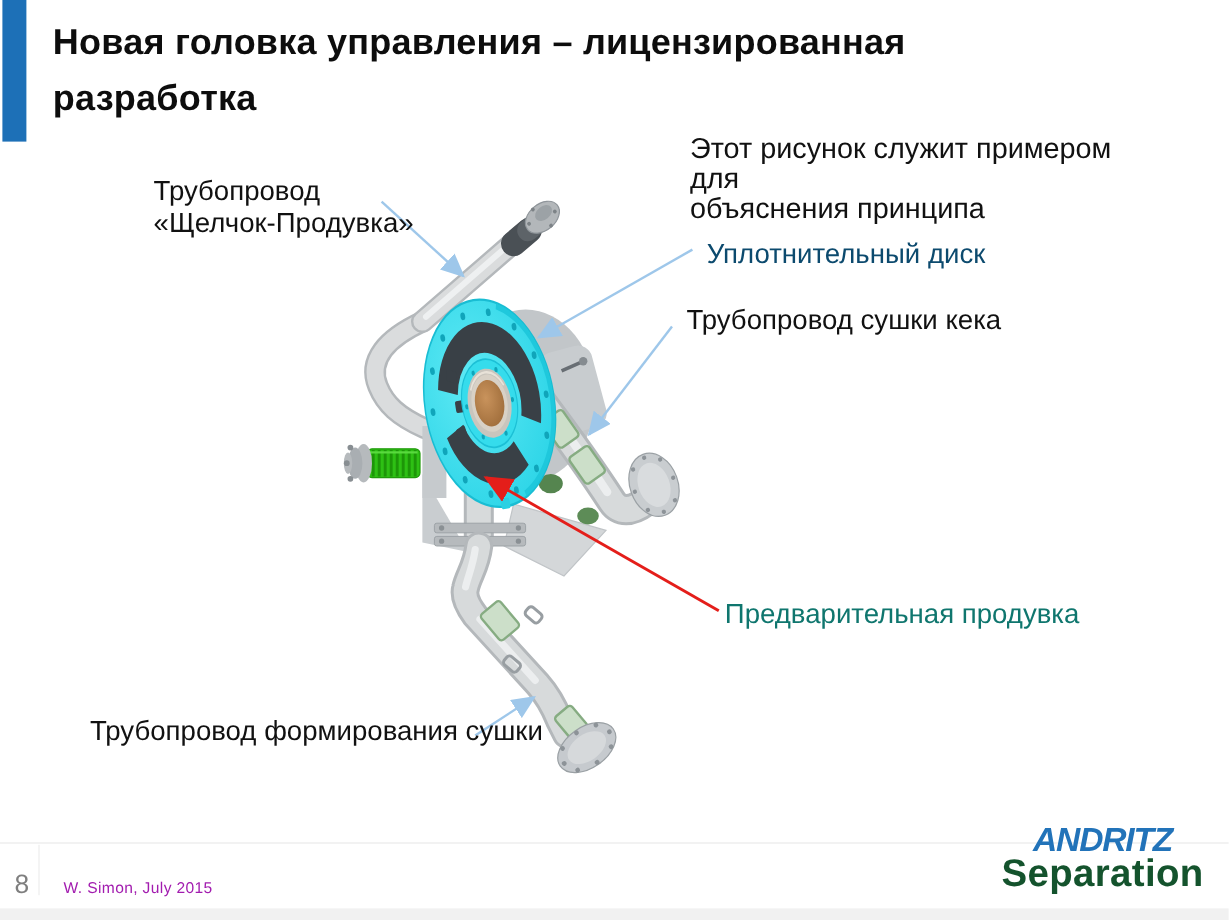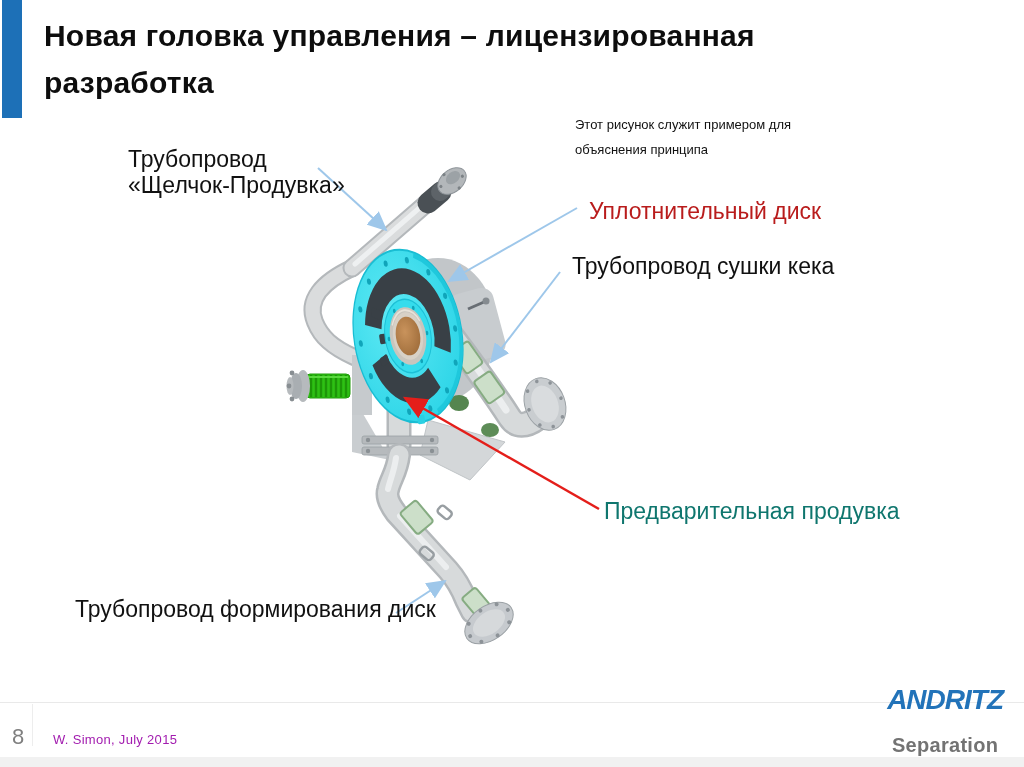--- a/index.html
+++ b/index.html
@@ -13,47 +13,47 @@
   .accent-bar{position:absolute;left:2px;top:0;width:20px;height:118px;background:#1d70b7;}
 
   .title{
     position:absolute;left:44px;top:12px;width:950px;
     font-size:30px;font-weight:bold;color:#0d0d0d;
     line-height:47px;white-space:pre-line;letter-spacing:.2px;
   }
 
   .intro{
     position:absolute;left:575px;top:112px;width:370px;
-    font-size:13px;color:#111;line-height:25px;white-space:pre-line;
+    font-size:24px;color:#111;line-height:25px;white-space:pre-line;
   }
 
   .lbl{position:absolute;font-size:23px;color:#111;line-height:26px;white-space:pre-line;}
   .lbl-klick{left:128px;top:146px;}
-  .lbl-seal{left:589px;top:198px;color:#b91c1c;}
+  .lbl-seal{left:589px;top:198px;color:#0c4a6e;}
   .lbl-dry{left:572px;top:253px;}
   .lbl-preblow{left:604px;top:498px;color:#0f766e;}
   .lbl-form{left:75px;top:596px;}
 
   .diagram-svg{position:absolute;left:0;top:0;width:1024px;height:767px;pointer-events:none;}
 
   .footer-line{position:absolute;left:0;top:702px;width:1024px;height:1px;background:#e9e9e9;}
   .footer-tick{position:absolute;left:32px;top:704px;width:1px;height:42px;background:#ededed;}
   .bottom-strip{position:absolute;left:0;top:757px;width:1024px;height:10px;background:#f1f1f1;}
 
   .page-num{position:absolute;left:12px;top:724px;font-size:22px;color:#7f7f7f;}
   .credit{position:absolute;left:53px;top:732px;font-size:13px;color:#a21caf;letter-spacing:.3px;}
 
   .logo{position:absolute;right:21px;top:686px;text-align:center;}
   .logo .brand{
     font-size:28px;font-weight:800;font-style:italic;color:#2273b9;
     letter-spacing:-1px;line-height:28px;display:block;
   }
   .logo .division{
-    font-size:20px;font-weight:bold;color:#737373;
-    letter-spacing:.3px;line-height:24px;display:block;margin-top:19px;
+    font-size:32px;font-weight:bold;color:#14532d;
+    letter-spacing:.3px;line-height:24px;display:block;margin-top:1px;
   }
 </style>
 </head>
 <body>
 
 <div class="slide">
 
   <div class="accent-bar"></div>
 
   <h1 class="title" style="margin:0;">Новая головка управления – лицензированная
@@ -248,21 +248,21 @@
       <path d="M396,613 L445,581" stroke="#9ec7ea" marker-end="url(#ahBlue)"></path>
       <path d="M599,509 L405,398" stroke="#e41e1a" stroke-width="2.4" marker-end="url(#ahRed)"></path>
     </g>
   </svg>
 
   <div class="lbl lbl-klick">Трубопровод
 «Щелчок-Продувка»</div>
   <div class="lbl lbl-seal">Уплотнительный диск</div>
   <div class="lbl lbl-dry">Трубопровод сушки кека</div>
   <div class="lbl lbl-preblow">Предварительная продувка</div>
-  <div class="lbl lbl-form">Трубопровод формирования диск</div>
+  <div class="lbl lbl-form">Трубопровод формирования сушки</div>
 
   <div class="footer-line"></div>
   <div class="footer-tick"></div>
   <div class="page-num">8</div>
   <div class="credit">W. Simon, July 2015</div>
   <div class="bottom-strip"></div>
 
   <div class="logo">
     <span class="brand">ANDRITZ</span>
     <span class="division">Separation</span>

